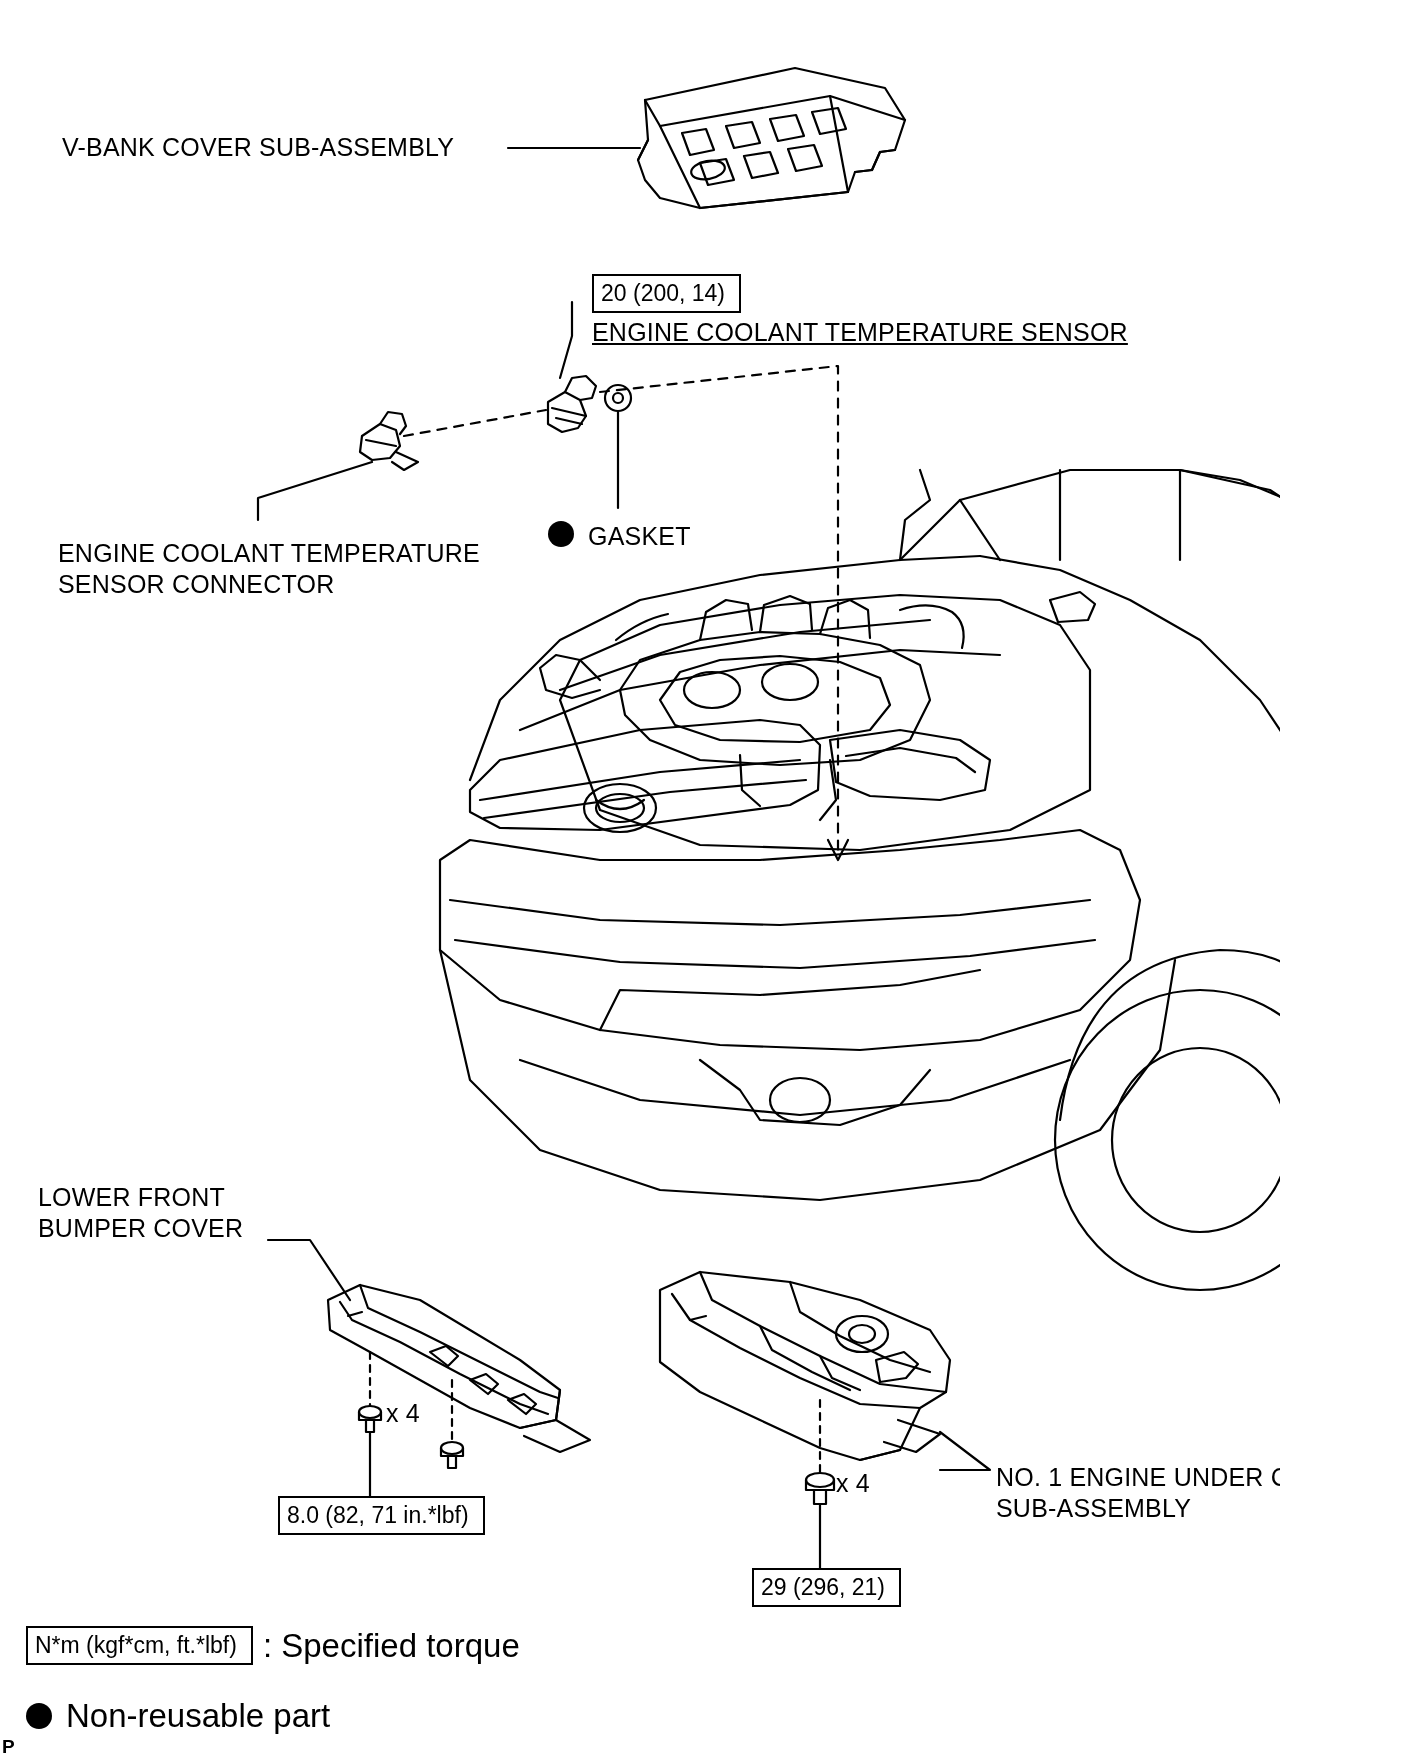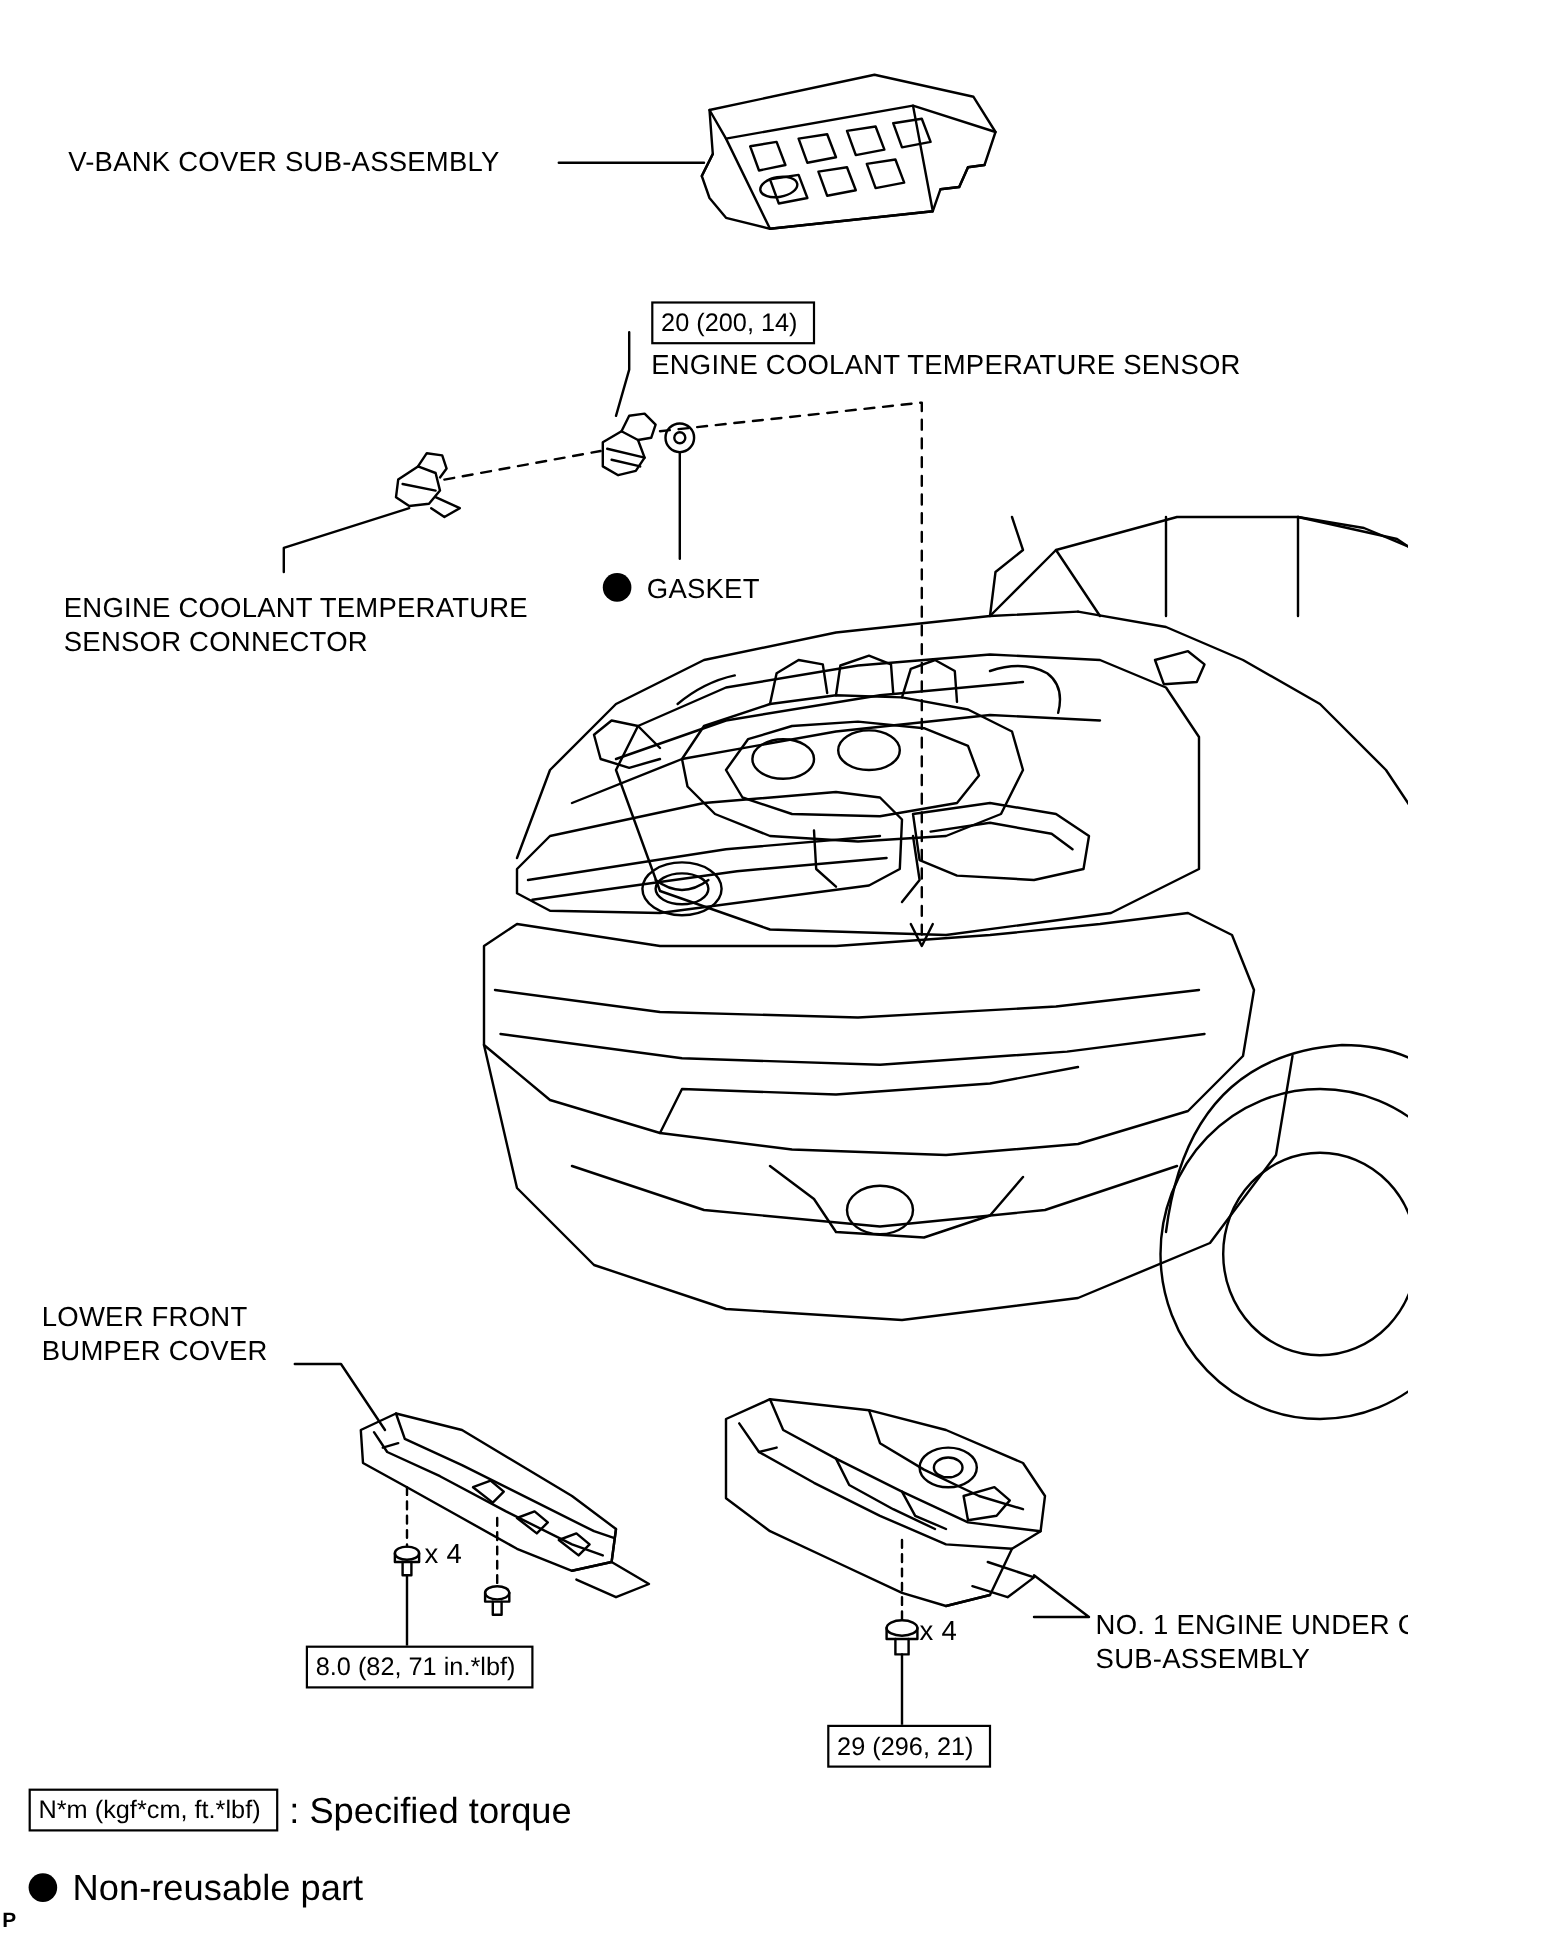--- a/index.html
+++ b/index.html
@@ -241,21 +241,21 @@
 
       <path d="M940 1470 L990 1470 L940 1432"></path>
 
     </g>
   </svg>
 
   <div class="lbl" style="left:62px; top:132px;">V-BANK COVER SUB-ASSEMBLY</div>
 
   <div class="torque" style="left:592px; top:274px;">20 (200, 14)</div>
 
-  <div class="lbl" style="left:592px; top:317px;">ENGINE COOLANT TEMPERATURE SENSOR</div>
+  <div class="lbl" style="left:592px; top:317px;text-decoration:underline;">ENGINE COOLANT TEMPERATURE SENSOR</div>
 
   <div class="dot" style="left:548px; top:521px;"></div>
   <div class="lbl" style="left:588px; top:521px;">GASKET</div>
 
   <div class="lbl" style="left:58px; top:538px;">ENGINE COOLANT TEMPERATURE
 SENSOR CONNECTOR</div>
 
   <div class="lbl" style="left:38px; top:1182px;">LOWER FRONT
 BUMPER COVER</div>
 

